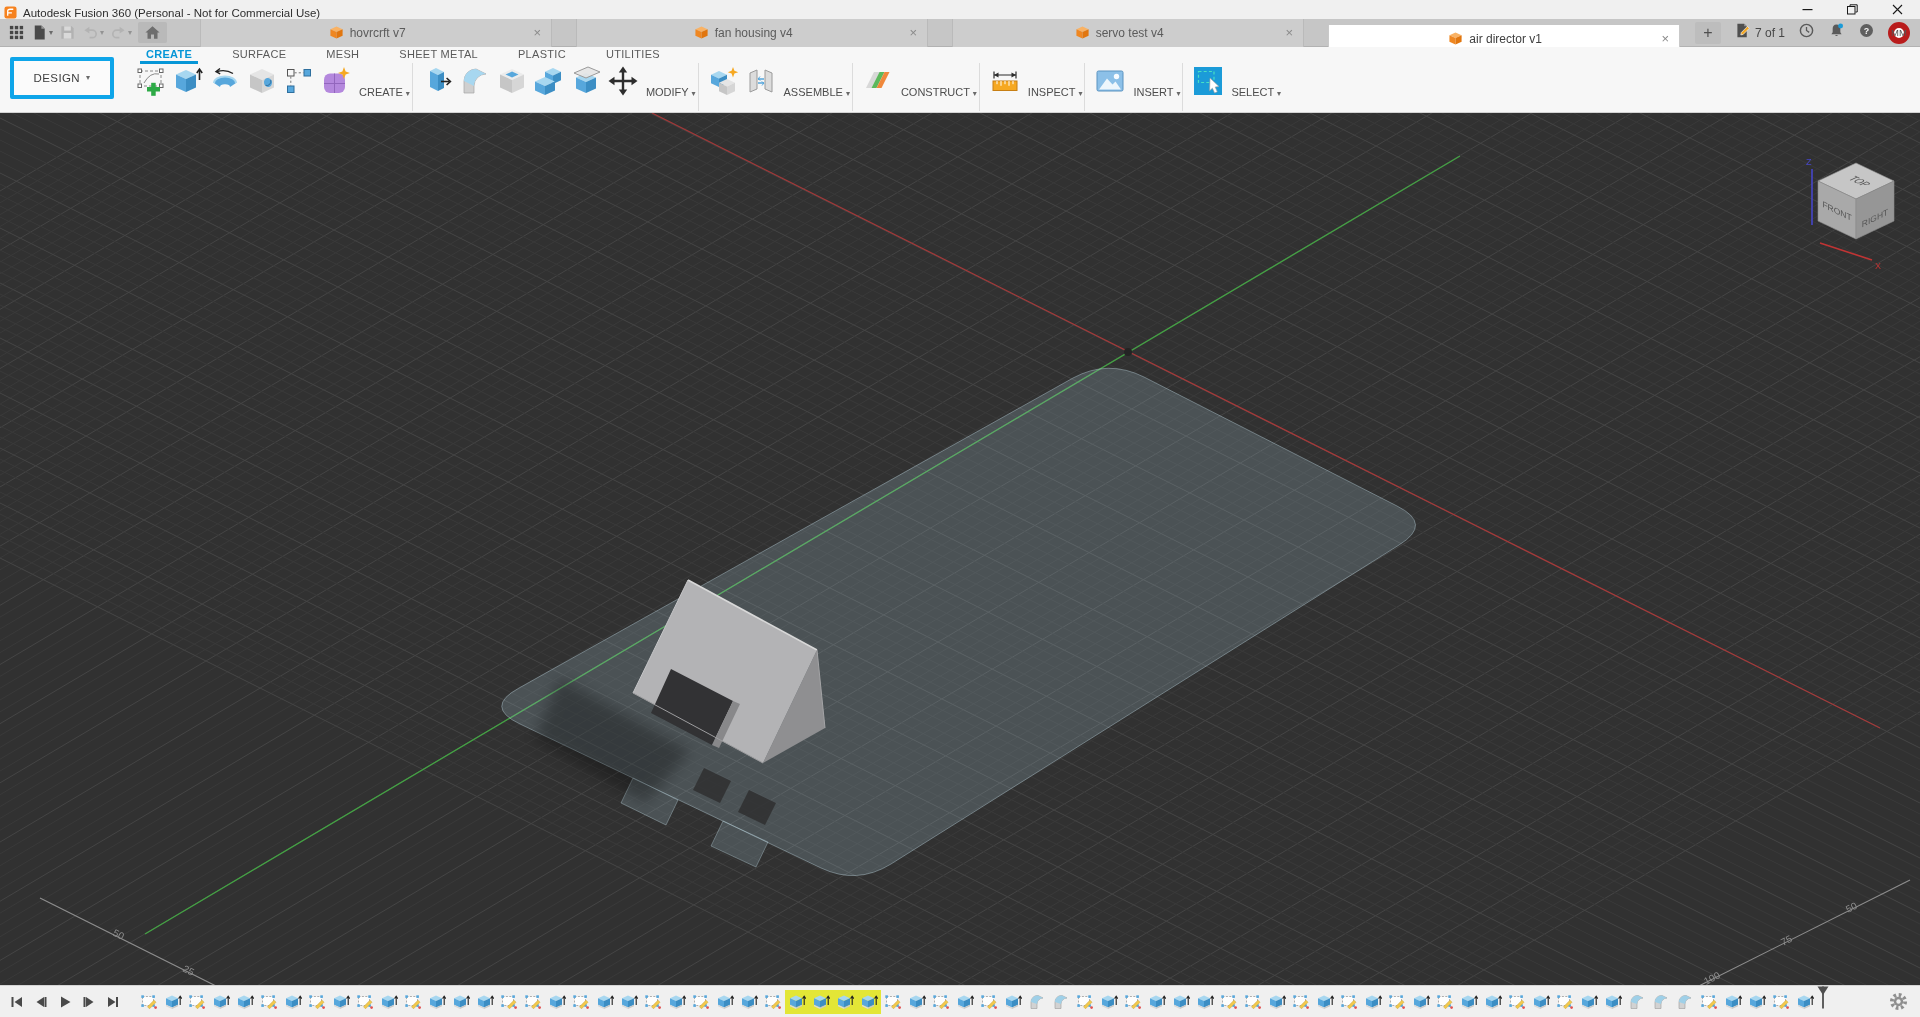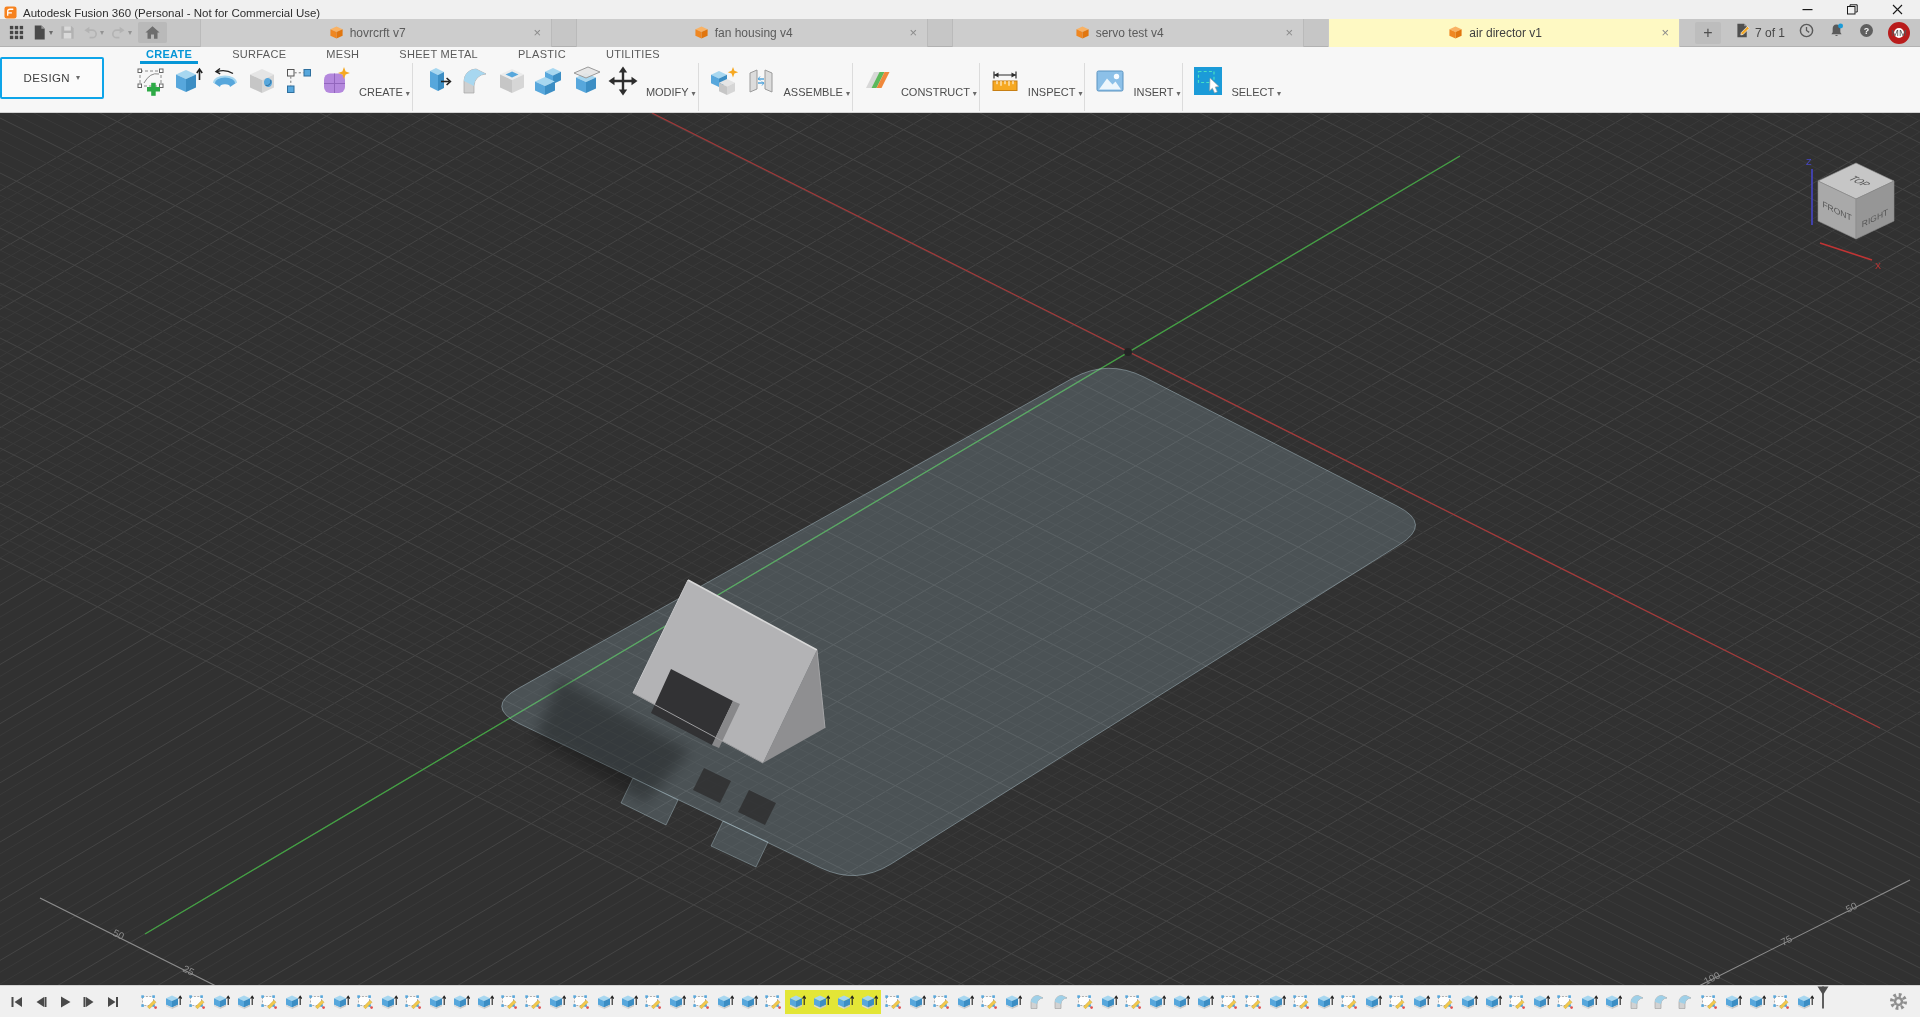--- a/index.html
+++ b/index.html
@@ -17,39 +17,39 @@
   
   .tabbar{ height:28px; background:#c6c6c6; display:flex; align-items:center; border-bottom:1px solid #b2b2b2; }
   .appicons{ display:flex; align-items:center; gap:6px; padding:0 10px 0 8px; width:200px; flex:0 0 auto; }
   .appicon{ display:inline-flex; align-items:center; gap:1px; }
   .appicon svg{ width:17px; height:17px; }
   .appicon.btnbg{ background:#b9b9b9; border-radius:2px; padding:2px 6px; }
   .caret{ font-size:8px; color:#6a6a6a; line-height:1; }
   #doc-tabs{ display:flex; gap:24px; height:28px; flex:0 0 auto; }
   .doc-tab{ width:352px; height:28px; background:#cdcdcd; display:flex; align-items:center;
             border-left:1px solid #bababa; border-right:1px solid #bababa; }
-  .doc-tab.active{ background:#fef9c3; border-color:#c9c9c9; }
+  .doc-tab.active{ background:#ffffff; border-color:#c9c9c9;margin-top:6px; }
   .doc-tab .cube{ margin-left:auto; display:inline-flex; width:15px; height:15px; }
   .doc-tab .dlabel{ font-size:12px; color:#5b5b5b; margin-left:6px; white-space:nowrap; }
   .doc-tab.active .dlabel{ color:#404040; }
   .doc-tab .tclose{ margin-left:auto; margin-right:10px; font-size:13px; color:#8a8a8a; cursor:default; }
   .session{ margin-left:auto; display:flex; align-items:center; gap:13px; padding-right:10px; }
   .plusbtn{ width:26px; height:22px; background:#bdbdbd; border-radius:2px; display:flex;
             align-items:center; justify-content:center; font-size:16px; color:#4f4f4f; }
   .jobwrap{ display:flex; align-items:center; gap:4px; }
   .jobwrap svg{ width:17px; height:17px; }
   .jobtext{ font-size:12px; color:#474747; }
   .sess-icon svg{ width:17px; height:17px; }
   .avatar{ width:22px; height:22px; border-radius:50%; background:#fdfdfd; border:6px solid #b91c1c;
            display:flex; align-items:center; justify-content:center; font-size:9.5px; color:#565656; }
 
   
   .ribbon{ height:66px; background:#f7f7f7; border-bottom:1px solid #d2d2d2; position:relative; }
-  .design-btn{ position:absolute; left:0; top:10px; width:104px; height:42px; background:#fbfbfb;
-               border:2px solid #0ea5e9; border-radius:2px; display:flex; align-items:center;
+  .design-btn{ position:absolute; left:10px; top:10px; width:104px; height:42px; background:#fbfbfb;
+               border:4px solid #0ea5e9; border-radius:2px; display:flex; align-items:center;
                justify-content:center; gap:6px; font-size:11.5px; color:#3d3d3d; letter-spacing:.4px; }
   #ws-tabs{ position:absolute; left:140px; top:0; display:flex; gap:28px; height:15px; align-items:flex-start; }
   .ws-tab{ font-size:11px; color:#5a5a5a; letter-spacing:.3px; padding:1px 6px 1px 6px; }
   .ws-tab.active{ color:#0696d7; font-weight:bold; border-bottom:3px solid #0696d7; }
   #tool-groups{ position:absolute; left:128px; top:15px; display:flex; align-items:flex-start; }
   .tgroup{ display:flex; flex-direction:row;align-items:flex-end; }
   .tools{ height:37px; display:flex; align-items:center; justify-content:center; gap:3px; padding:0 6px; }
   .tool{ width:34px; height:34px; display:inline-flex; align-items:center; justify-content:center; }
   .tool svg{ width:32px; height:32px; }
   .glabel{ height:13px; text-align:center; font-size:11px; color:#4d4d4d; }

